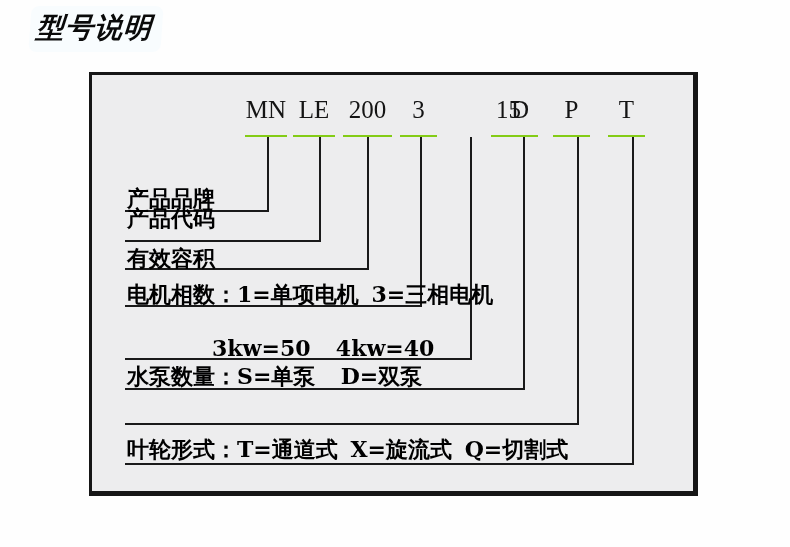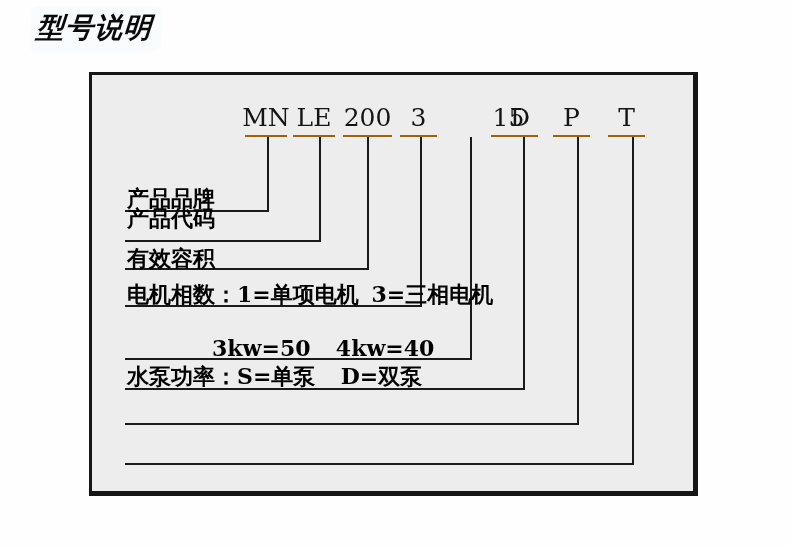--- a/index.html
+++ b/index.html
@@ -33,25 +33,26 @@
     box-sizing:border-box;
     border:solid #161616;
     border-width:3px 5px 5px 3px;
     background:#ededee;
   }
 
   
   .seg{
     position:absolute;top:104px;height:33px;
     box-sizing:border-box;
-    border-bottom:2px solid #a16207;
+    border-bottom:2px solid #84cc16;
     display:flex;align-items:flex-end;justify-content:center;
     font-size:25px;color:#141414;
-    padding-bottom:4px;line-height:1.1;
+    padding-bottom:12px;line-height:1.1;
     white-space:pre;
+    font-family:Liberation Serif, serif;
   }
   .seg1{left:245px;width:42px;}
   .seg2{left:293px;width:42px;}
   .seg3{left:343px;width:49px;}
   .seg4{left:400px;width:37px;}
   .seg5{left:448px;width:35px;margin-left:43px;}
   .seg6{left:502px;width:36px;}
   .seg7{left:553px;width:37px;}
   .seg8{left:608px;width:37px;}
 
@@ -128,15 +129,16 @@
   <div class="hline h5"></div>
   <div class="hline h6"></div>
   <div class="hline h7"></div>
   <div class="hline h8"></div>
 
   <div class="row r1">产品品牌</div>
   <div class="row r2">产品代码</div>
   <div class="row r3">有效容积</div>
   <div class="row r4">电机相数：1=单项电机 3=三相电机</div>
   <div class="row r5b">3kw=50  4kw=40</div>
-  <div class="row r6">水泵功率：S=单泵  D=双泵</div>
+  <div class="row r6">水泵数量：S=单泵  D=双泵</div>
+  <div class="row r8">叶轮形式：T=通道式 X=旋流式 Q=切割式</div>
 
 </div>
 
 </body></html>

